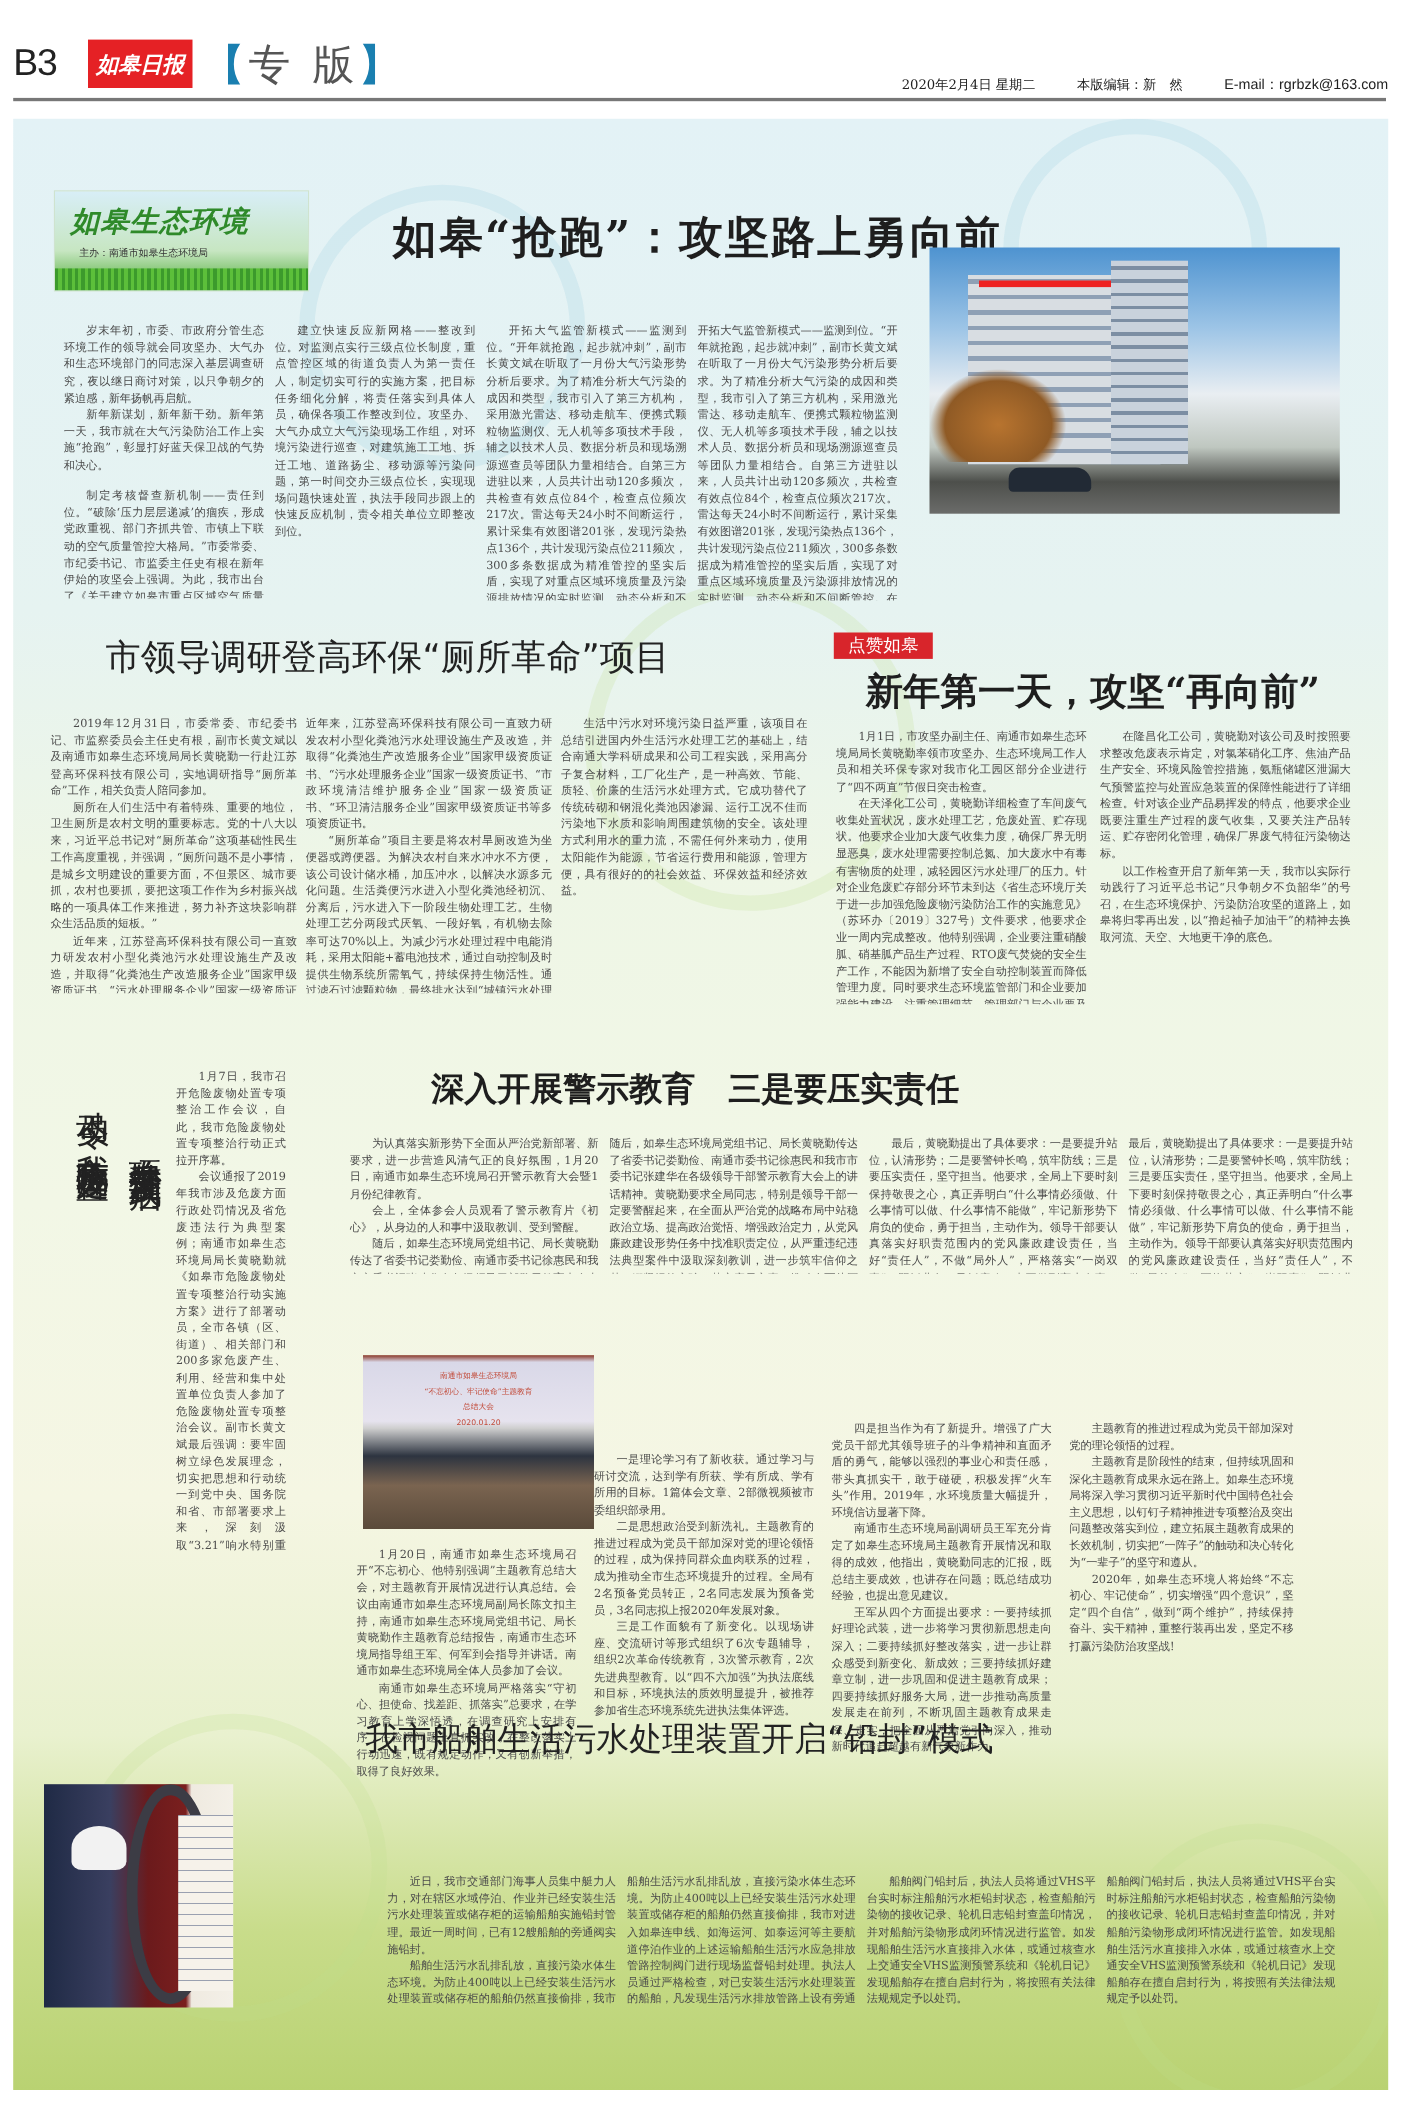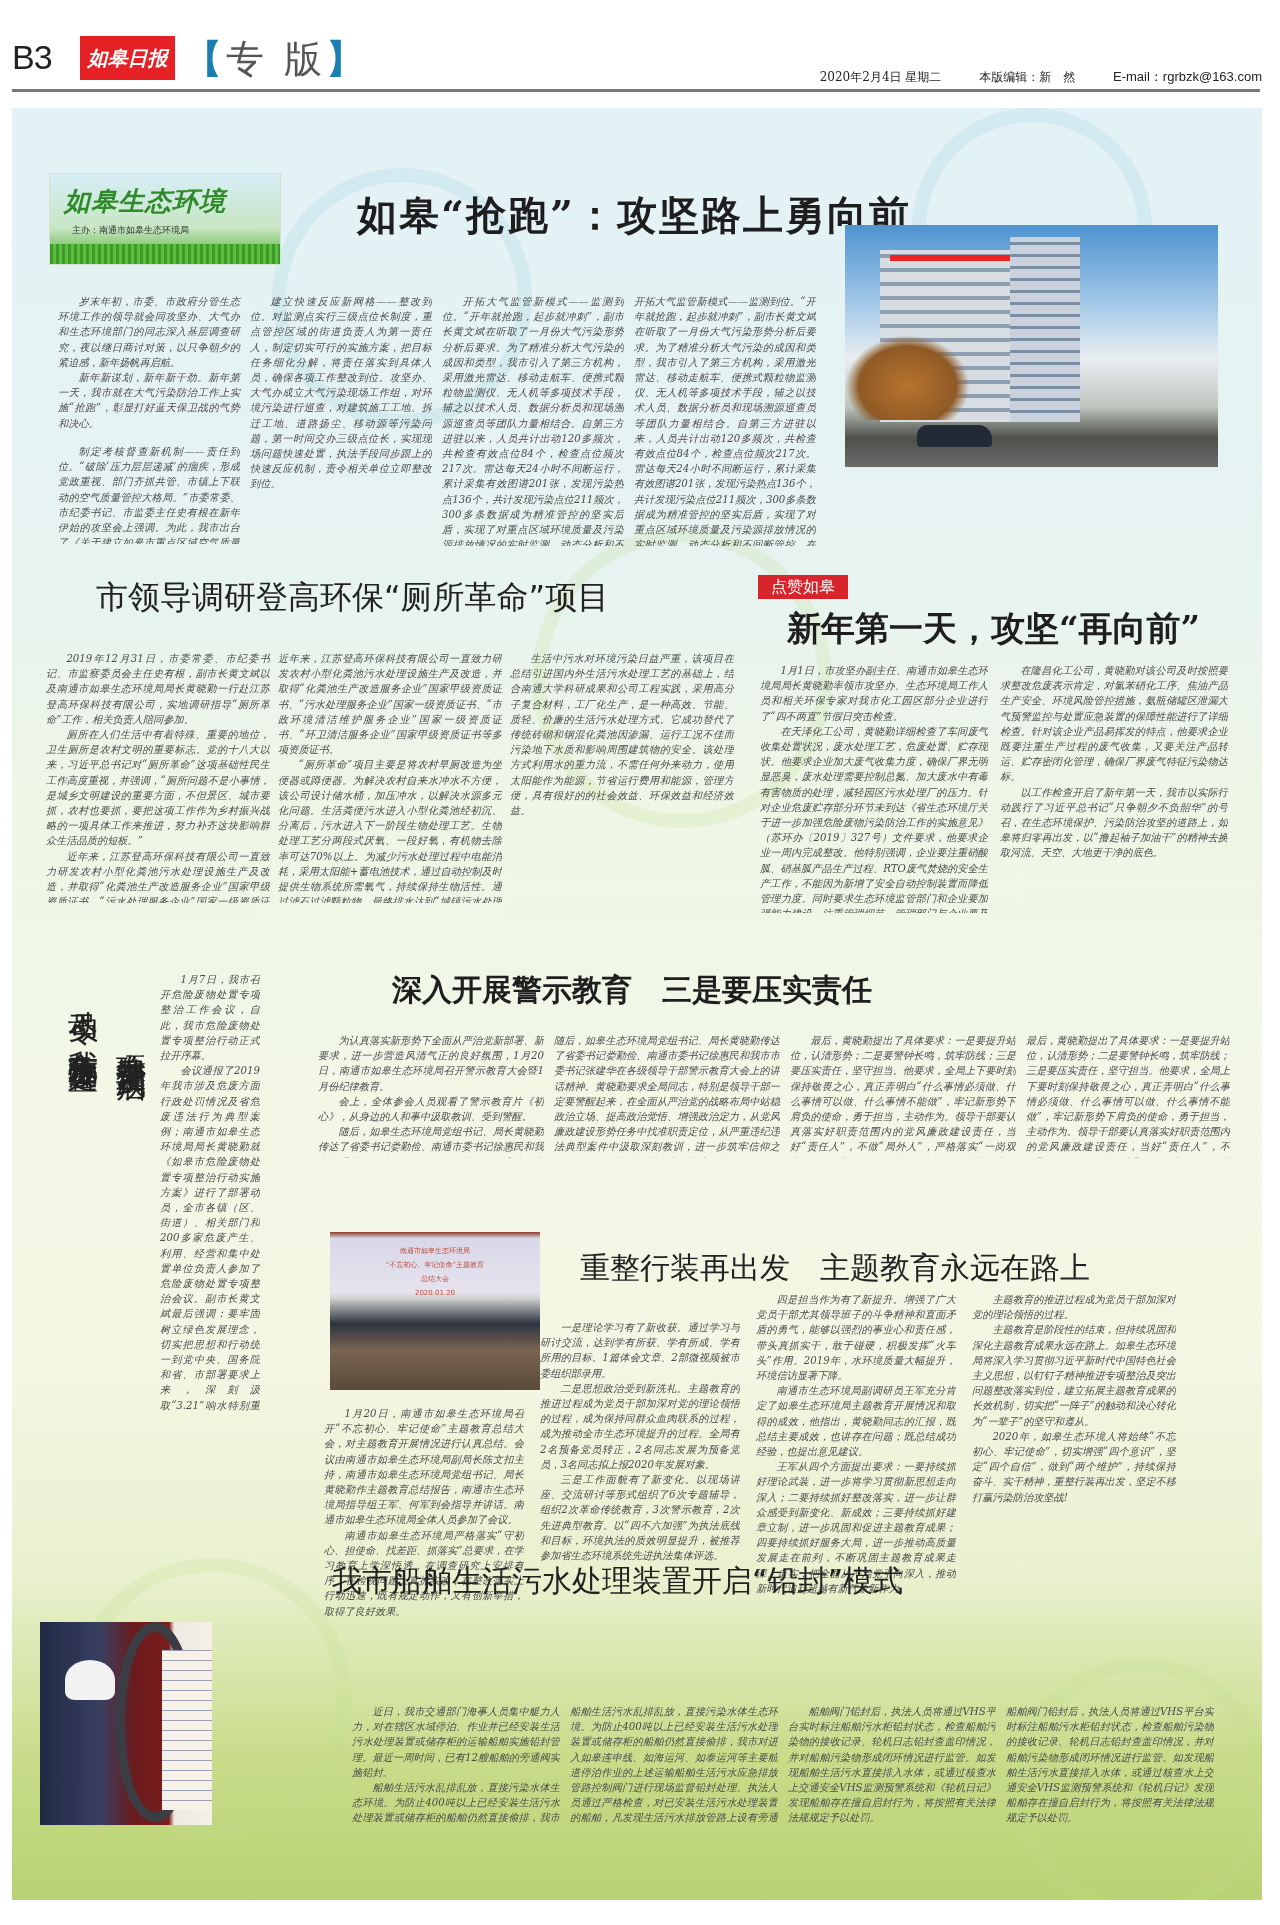--- a/index.html
+++ b/index.html
@@ -18,21 +18,21 @@
   .rule { position: absolute; left: 12px; top: 89px; width: 1248px; height: 3px; background: #777; }
 
   
   .page { position: absolute; left: 12px; top: 108px; width: 1250px; height: 1792px;
     background: linear-gradient(180deg, #e3f2f6 0%, #e6f3f1 25%, #eef6e6 38%, #f2f7e6 55%, #f5f6e3 70%, #e9f1cf 82%, #c8dc8a 92%, #b9d272 100%);
     overflow: hidden; }
   .circle { position: absolute; border-radius: 50%; border: 14px solid rgba(190,225,140,0.22); }
   .circle.b { border-color: rgba(150,205,225,0.22); }
 
   .col { position: absolute; font-size: 10.2px; line-height: 15.2px; color: #4a4a4a; text-align: justify; }
-  .col p { text-indent: 2em; font-style: italic; }
+  .col p { text-indent: 2em; }
   .col p.noindent { text-indent: 0; }
 
   .h-main { position: absolute; font-family: "DejaVu Serif", serif; font-weight: bold; color: #1e1e1e; white-space: nowrap; }
   .h-sans { position: absolute; font-family: "DejaVu Sans", sans-serif; color: #222; white-space: nowrap; }
 
   .banner-box { position: absolute; left: 37px; top: 65px; width: 232px; height: 92px;
     background: linear-gradient(180deg, #d8eef7 0%, #c7e6c2 60%, #4caa34 100%); border: 1px solid #cfe3cf; overflow: hidden; }
   .banner-title { position: absolute; left: 14px; top: 10px; font-size: 26px; font-style: italic; font-weight: bold; color: #2f8a2a; letter-spacing: 1px; white-space: nowrap; font-family: "DejaVu Serif", serif; }
   .banner-sub { position: absolute; left: 22px; top: 50px; font-size: 9px; color: #333; font-family: "DejaVu Sans", sans-serif; white-space: nowrap; }
   .banner-grass { position: absolute; left: 0; bottom: 0; width: 100%; height: 20px; background: repeating-linear-gradient(90deg, #3c9a2c 0 3px, #5cbf3a 3px 6px); }
@@ -166,23 +166,22 @@
   </div>
 
   <div class="photo photo-meeting" style="left:300px;top:1124px;">
     <div class="screen-text">
       <div>南通市如皋生态环境局</div>
       <div>“不忘初心、牢记使命”主题教育</div>
       <div>总结大会</div>
       <div>2020.01.20</div>
     </div>
   </div>
-  <div class="h-sans" style="left:568px;top:1140px;font-size:30px;">重整行装再出发　主题教育永远在路上</div>
   <div class="col" style="left:312px;top:1298px;width:200px;height:210px;overflow:hidden;">
-    <p>1月20日，南通市如皋生态环境局召开“不忘初心、牢记使命”主题教育总结大会，对主题教育开展情况进行认真总结。会议由南通市如皋生态环境局副局长陈文扣主持，南通市如皋生态环境局党组书记、局长黄晓勤作主题教育总结报告，南通市生态环境局指导组王军、何军到会指导并讲话。南通市如皋生态环境局全体人员参加了会议。</p>
+    <p>1月20日，南通市如皋生态环境局召开“不忘初心、他特别强调”主题教育总结大会，对主题教育开展情况进行认真总结。会议由南通市如皋生态环境局副局长陈文扣主持，南通市如皋生态环境局党组书记、局长黄晓勤作主题教育总结报告，南通市生态环境局指导组王军、何军到会指导并讲话。南通市如皋生态环境局全体人员参加了会议。</p>
     <p>南通市如皋生态环境局严格落实“守初心、担使命、找差距、抓落实”总要求，在学习教育上学深悟透，在调查研究上安排有序，在检视问题上真抓实改，在整改落实上行动迅速，既有规定动作，又有创新举措，取得了良好效果。</p>
   </div>
   <div class="col" style="left:528px;top:1184px;width:200px;height:325px;overflow:hidden;margin-top:28px;">
     <p>一是理论学习有了新收获。通过学习与研讨交流，达到学有所获、学有所成、学有所用的目标。1篇体会文章、2部微视频被市委组织部录用。</p>
     <p>二是思想政治受到新洗礼。主题教育的推进过程成为党员干部加深对党的理论领悟的过程，成为保持同群众血肉联系的过程，成为推动全市生态环境提升的过程。全局有2名预备党员转正，2名同志发展为预备党员，3名同志拟上报2020年发展对象。</p>
     <p>三是工作面貌有了新变化。以现场讲座、交流研讨等形式组织了6次专题辅导，组织2次革命传统教育，3次警示教育，2次先进典型教育。以“四不六加强”为执法底线和目标，环境执法的质效明显提升，被推荐参加省生态环境系统先进执法集体评选。</p>
   </div>
   <div class="col" style="left:744px;top:1184px;width:200px;height:325px;overflow:hidden;">
     <p>四是担当作为有了新提升。增强了广大党员干部尤其领导班子的斗争精神和直面矛盾的勇气，能够以强烈的事业心和责任感，带头真抓实干，敢于碰硬，积极发挥“火车头”作用。2019年，水环境质量大幅提升，环境信访显著下降。</p>
     <p>南通市生态环境局副调研员王军充分肯定了如皋生态环境局主题教育开展情况和取得的成效，他指出，黄晓勤同志的汇报，既总结主要成效，也讲存在问题；既总结成功经验，也提出意见建议。</p>

